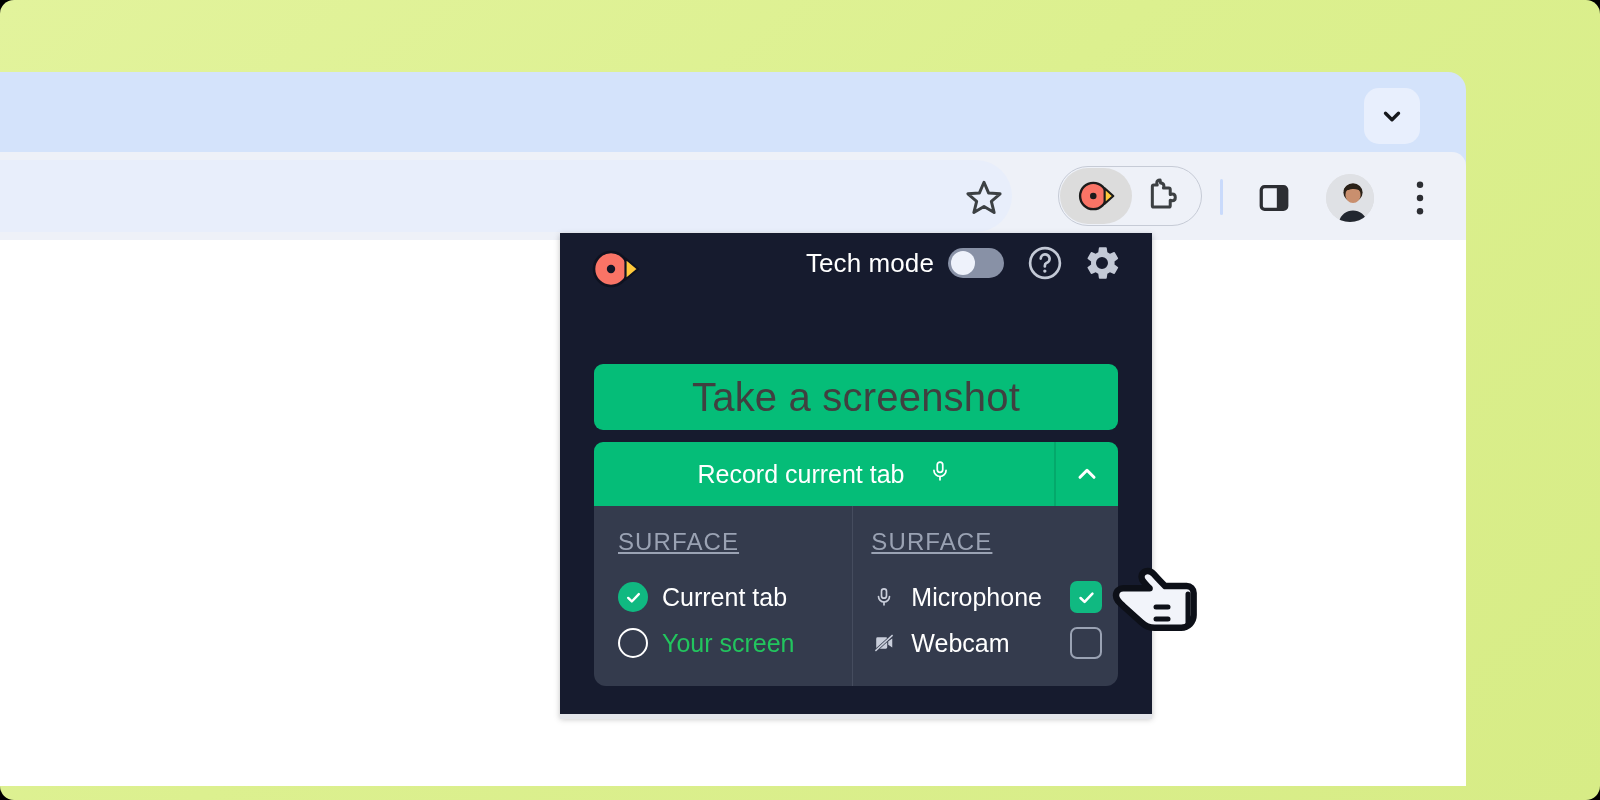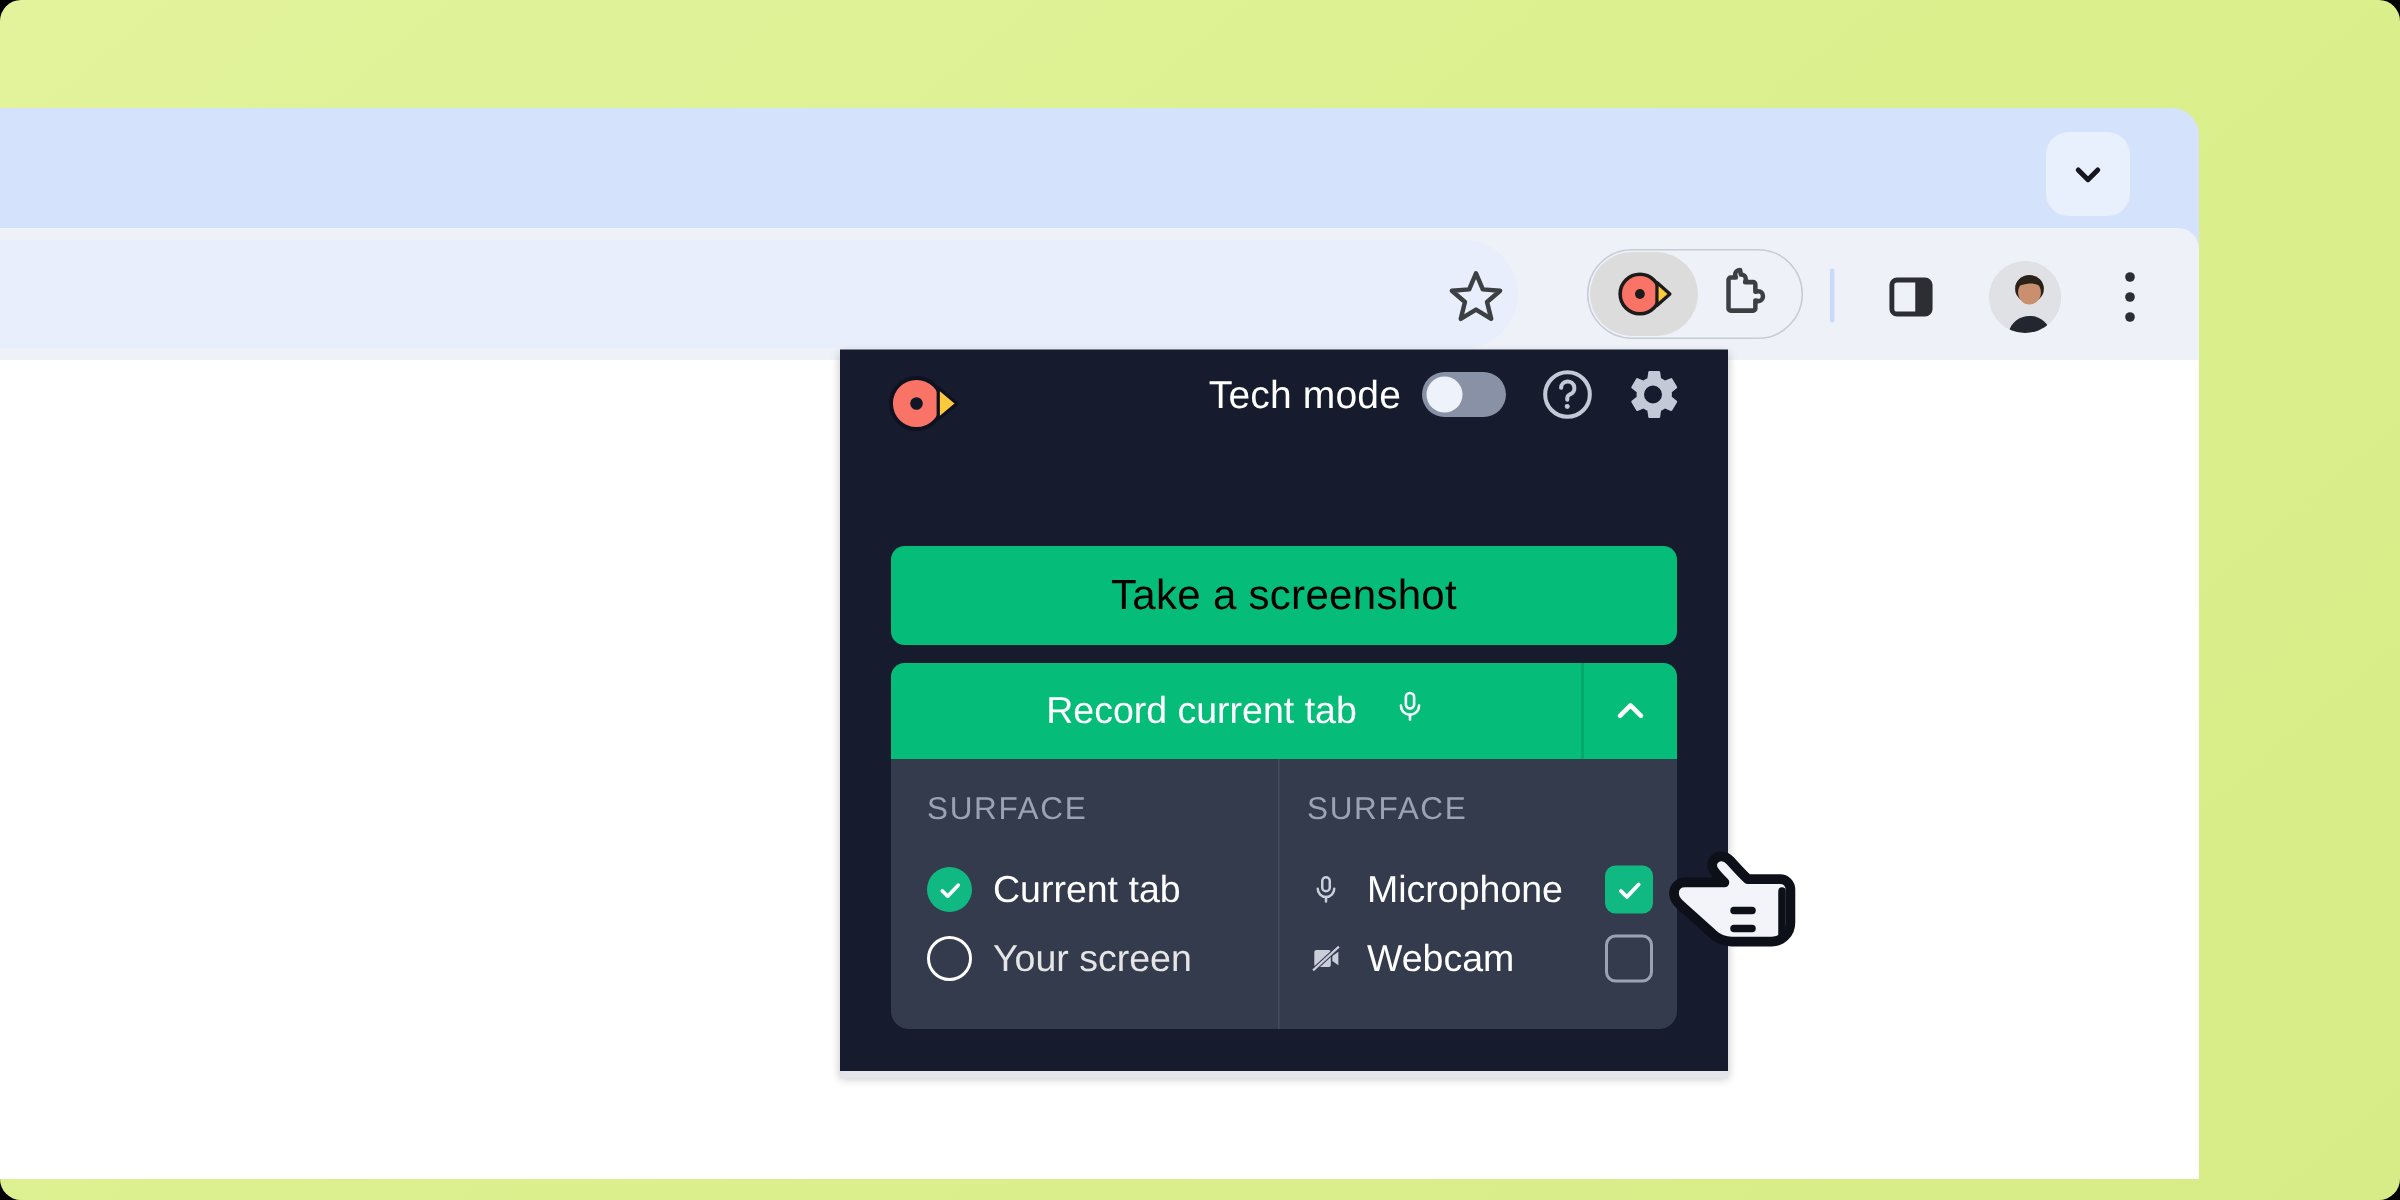--- a/index.html
+++ b/index.html
@@ -119,21 +119,21 @@
   }
   .help-icon { width: 38px; height: 38px; margin-right: 18px; cursor: pointer; }
   .gear-icon { width: 40px; height: 40px; cursor: pointer; }
 
   
   .btn-screenshot {
     position: absolute; left: 34px; top: 131px;
     width: 524px; height: 66px;
     background: #05bd78; border-radius: 9px;
     display: flex; align-items: center; justify-content: center;
-    color: #000000; font-size: 28px; letter-spacing: .2px;
+    color: #404040; font-size: 40px; letter-spacing: .2px;
     cursor: pointer; border: none;
   }
 
   .record-row {
     position: absolute; left: 34px; top: 209px;
     width: 524px; height: 64px;
     background: #05bd78; border-radius: 9px 9px 0 0;
     display: flex; align-items: stretch;
     overflow: hidden;
   }
@@ -149,32 +149,32 @@
   
   .dropdown {
     position: absolute; left: 34px; top: 273px;
     width: 524px; height: 180px;
     background: #343b4d; border-radius: 0 0 12px 12px;
     display: flex;
   }
   .dd-col { flex: 1; padding: 22px 0 0 0; position: relative; }
   .dd-col.right { border-left: 1.5px solid #454c5e; }
   .dd-head {
-    color: #9aa2b3; font-size: 21px; letter-spacing: 1.1px;
-    padding-left: 24px; margin-bottom: 18px;
+    color: #9aa2b3; font-size: 24px; letter-spacing: 1.1px;
+    padding-left: 24px; margin-bottom: 18px; text-decoration: underline;
   }
   .dd-col.right .dd-head { padding-left: 18px; }
 
   .opt-row {
     display: flex; align-items: center; gap: 14px;
     height: 46px; padding-left: 24px; cursor: pointer;
   }
   .opt-row.right { padding-left: 18px; padding-right: 16px; }
   .opt-label { color: #ffffff; font-size: 25px; }
-  .opt-label.dim { color: #e5e5e5; }
+  .opt-label.dim { color: #22c55e; }
 
   .radio-on {
     width: 30px; height: 30px; border-radius: 50%; background: #10b981;
     display: flex; align-items: center; justify-content: center; flex: none;
   }
   .radio-off {
     width: 30px; height: 30px; border-radius: 50%;
     border: 2.6px solid #ffffff; flex: none;
   }
   .mini-icon { width: 26px; height: 28px; flex: none; display: flex; align-items: center; justify-content: center; }

